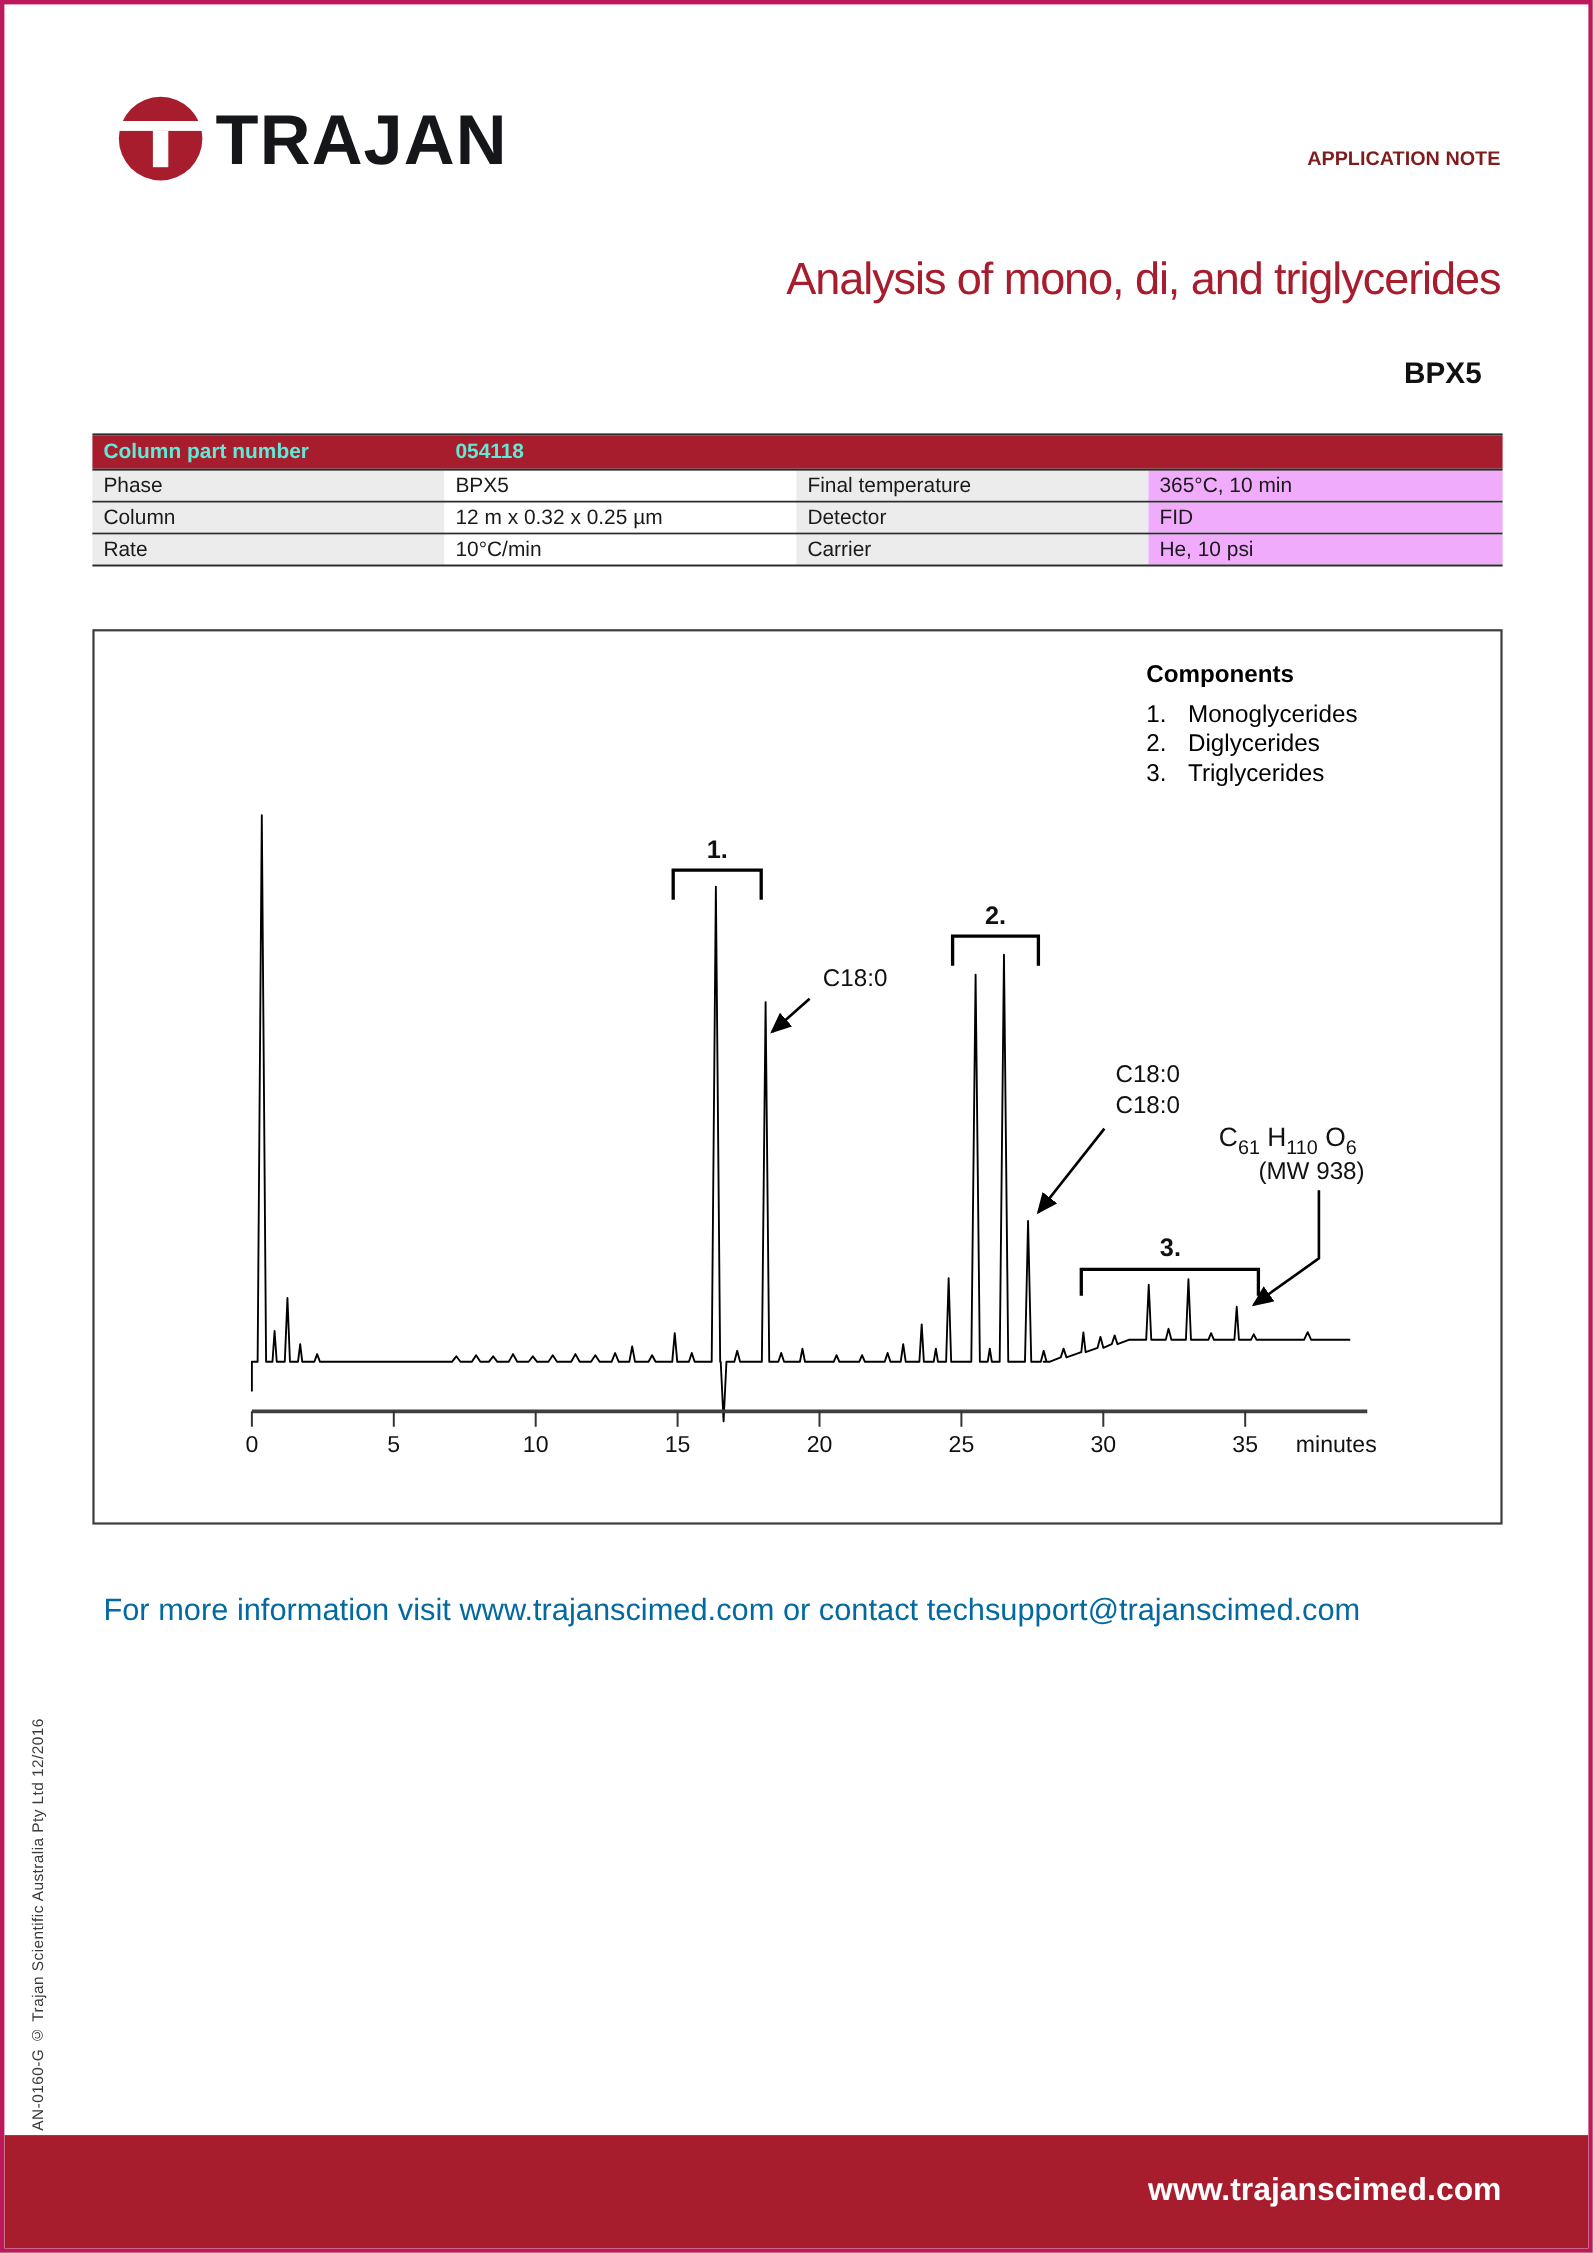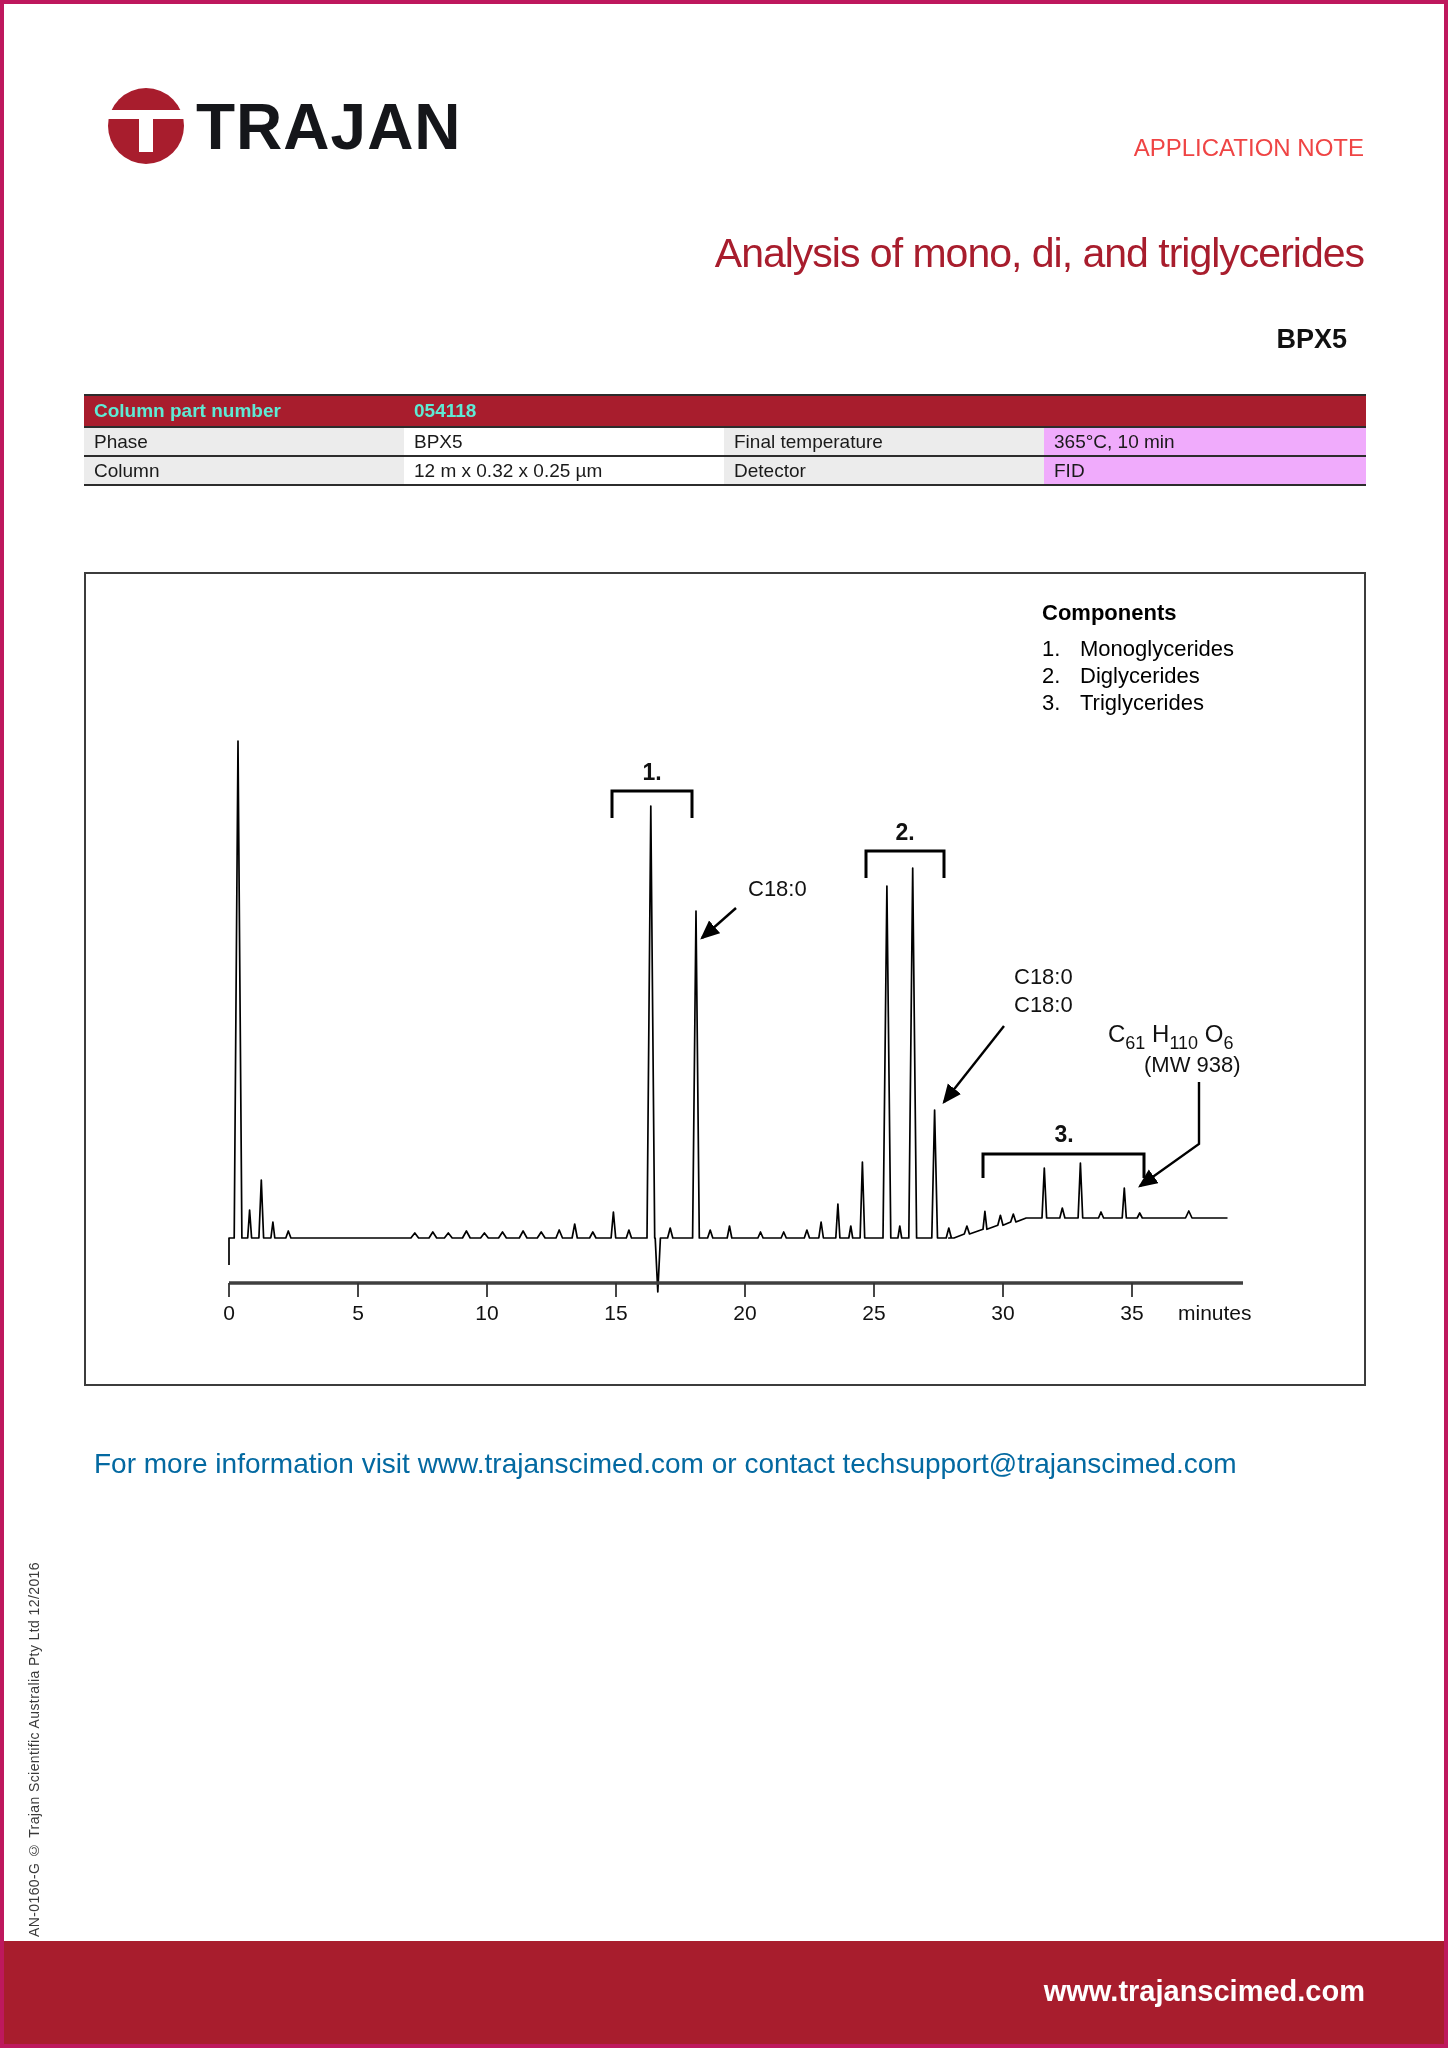--- a/index.html
+++ b/index.html
@@ -9,21 +9,21 @@
     position:relative; width:1448px; height:2048px; background:#ffffff;
     border:4px solid #be185d; overflow:hidden; margin:0 auto;
   }
   
   .logo-circle { position:absolute; left:104px; top:84px; width:76px; height:76px;
     border-radius:50%; background:#A81D2D; }
   .logo-circle .crossbar { position:absolute; left:0; top:22px; width:76px; height:9px; background:#fff; }
   .logo-circle .stem { position:absolute; left:31px; top:31px; width:14px; height:33px; background:#fff; }
   .logo-word { position:absolute; left:192px; top:86px; font-size:64px; font-weight:800;
     letter-spacing:1px; color:#15161a; }
-  .app-note { position:absolute; right:80px; top:130px; font-size:24px; font-weight:400; color:#ef4444; }
+  .app-note { position:absolute; right:80px; top:130px; font-size:18px; font-weight:700; color:#7f1d1d; }
   .doc-title { position:absolute; right:80px; top:226px; font-size:41px; font-weight:500;
     letter-spacing:-1px; color:#A81D2D; }
   .product { position:absolute; right:97px; top:320px; font-size:27px; font-weight:700; color:#111; }
 
   
   .spec-table { position:absolute; left:80px; top:390px; width:1282px;
     border-top:2px solid #2c2c2c; border-bottom:2px solid #2c2c2c; font-size:19px; color:#1a1a1a; }
   .spec-header { display:flex; align-items:center; height:30px; background:#A81D2D;
     color:#5eead4; font-weight:700; }
   .spec-header .h1 { width:320px; padding-left:10px; }
@@ -75,20 +75,26 @@
           <div class="cell c0">Phase</div>
           <div class="cell c1">BPX5</div>
           <div class="cell c2">Final temperature</div>
           <div class="cell c3">365°C, 10 min</div>
         </div>
         <div class="spec-row">
           <div class="cell c0">Column</div>
           <div class="cell c1">12 m x 0.32 x 0.25 µm</div>
           <div class="cell c2">Detector</div>
           <div class="cell c3">FID</div>
+        </div>
+        <div class="spec-row">
+          <div class="cell c0">Rate</div>
+          <div class="cell c1">10°C/min</div>
+          <div class="cell c2">Carrier</div>
+          <div class="cell c3">He, 10 psi</div>
         </div>
       </div>
   </div>
 
   <div class="chart-box">
     <svg width="1278" height="810" viewBox="0 0 1278 810">
         <defs>
           <marker id="ah" markerWidth="10" markerHeight="10" refX="7" refY="3.5" orient="auto">
             <path d="M0,0 L8,3.5 L0,7 Z" fill="#000"></path>
           </marker>

